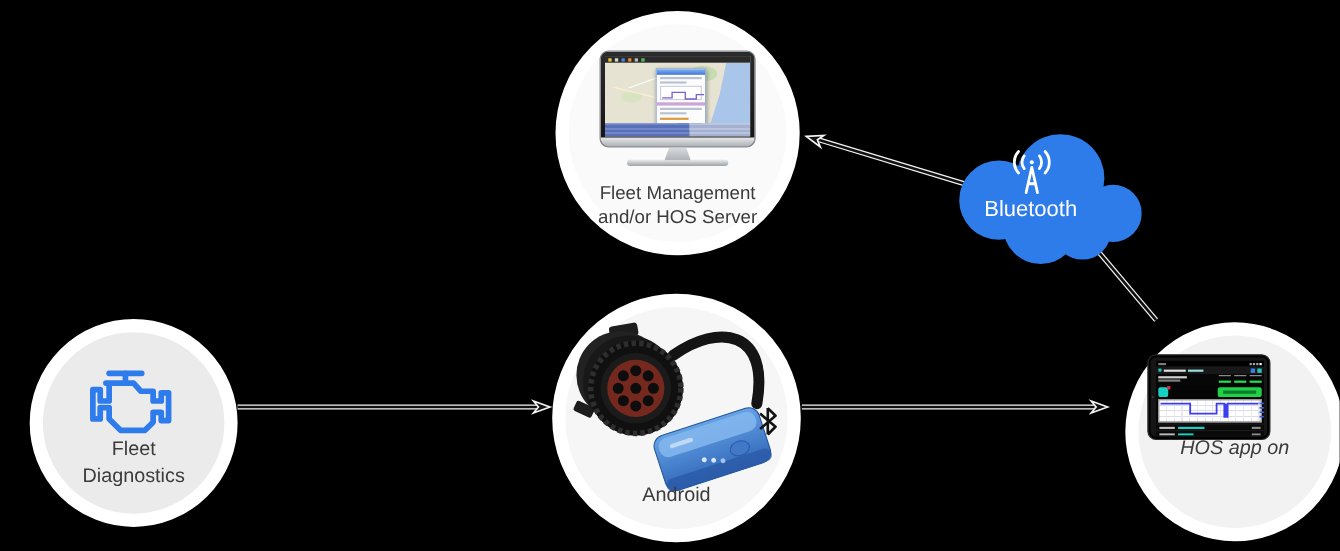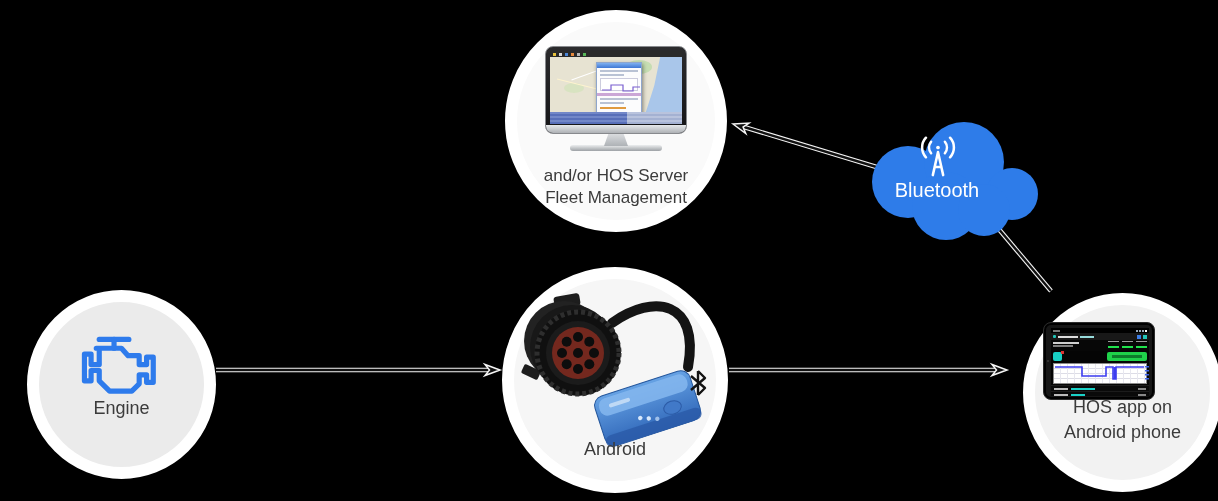--- a/index.html
+++ b/index.html
@@ -13,21 +13,21 @@
   
   .node{position:absolute;border-radius:50%;border:12px solid #fff;}
   #node-fleet   {left:505px;top:10px; width:222px;height:222px;background:#fafafa;}
   #node-engine  {left:27px; top:290px;width:189px;height:189px;background:#ebebeb;}
   #node-bluelink{left:502px;top:267px;width:226px;height:226px;background:#f6f6f6;}
   #node-hos     {left:1023px;top:293px;width:199px;height:199px;background:#f2f2f2;}
   .node-label{position:absolute;left:0;width:100%;text-align:center;color:#3b3b3b;}
   #node-fleet .node-label   {top:143px;font-size:17px;line-height:22px;}
   #node-engine .node-label  {top:94px; font-size:18px;line-height:24px;}
   #node-bluelink .node-label{top:160px;font-size:18px;}
-  #node-hos .node-label     {top:90px; font-size:18px;line-height:25px;}
+  #node-hos .node-label     {top:90px; font-size:18px;line-height:25px;font-style:italic;}
 
   
   .cloud{position:absolute;}
   #cloud-cellular {left:866px;top:120px;width:172px;height:122px;}
   #cloud-bluetooth{left:810px;top:328px;width:158px;height:110px;}
   .cloud svg.blob{position:absolute;left:0;top:0;}
   .cloud-label{position:absolute;color:#fff;text-align:center;}
   #cloud-cellular  .cloud-label{left:0;top:59px;width:142px;font-size:20px;}
   #cloud-bluetooth .cloud-label{left:0;top:34px;width:150px;font-size:20px;}
   .antenna{position:absolute;left:44px;top:16px;}
@@ -207,35 +207,36 @@
               <div class="tright"></div>
             </div>
           </div>
         </div>
         <div class="mon-chin"></div>
       </div>
       <div class="mon-neck"></div>
       <div class="mon-base"></div>
     </div>
     <div class="node-label">
+      <div>Fleet Management</div>
       <div>and/or HOS Server</div>
-      <div>Fleet Management</div>
     </div>
   </div>
 
   <div class="node" id="node-engine">
     <svg class="engine-svg" width="96" height="74" viewBox="0 0 128 100">
       <g fill="none" stroke="#2e7bec" stroke-width="7" stroke-linejoin="round" stroke-linecap="round">
         <path d="M40,10 H80"></path>
         <path d="M60,10 V22"></path>
         <path d="M36,22 H70 L79,32 H94 V44 H104 V34 H113 V68 H104 V58 H94 V70 L84,80 H54 L40,66 V52 H29 V66 H20 V30 H29 V44 H40 V22 Z"></path>
       </g>
     </svg>
     <div class="node-label">
-      <div>Engine</div>
+      <div>Fleet</div>
+      <div>Diagnostics</div>
     </div>
   </div>
 
   <div class="node" id="node-bluelink">
     <svg class="bl-art" width="202" height="202" viewBox="0 0 202 202">
       <defs>
         <linearGradient id="devg" x1="0" y1="0" x2="0" y2="1">
           <stop offset="0" stop-color="#66a2e4"></stop>
             <stop offset="1" stop-color="#2f66b8"></stop>
         </linearGradient>
@@ -343,17 +344,16 @@
           <div class="lrow">
               <i class="w"></i>
               <i class="c2"></i>
               <i class="g"></i>
             </div>
         </div>
       </div>
     </div>
     <div class="node-label">
       <div>HOS app on</div>
-      <div>Android phone</div>
     </div>
   </div>
 
 </div>
 
 </body></html>

